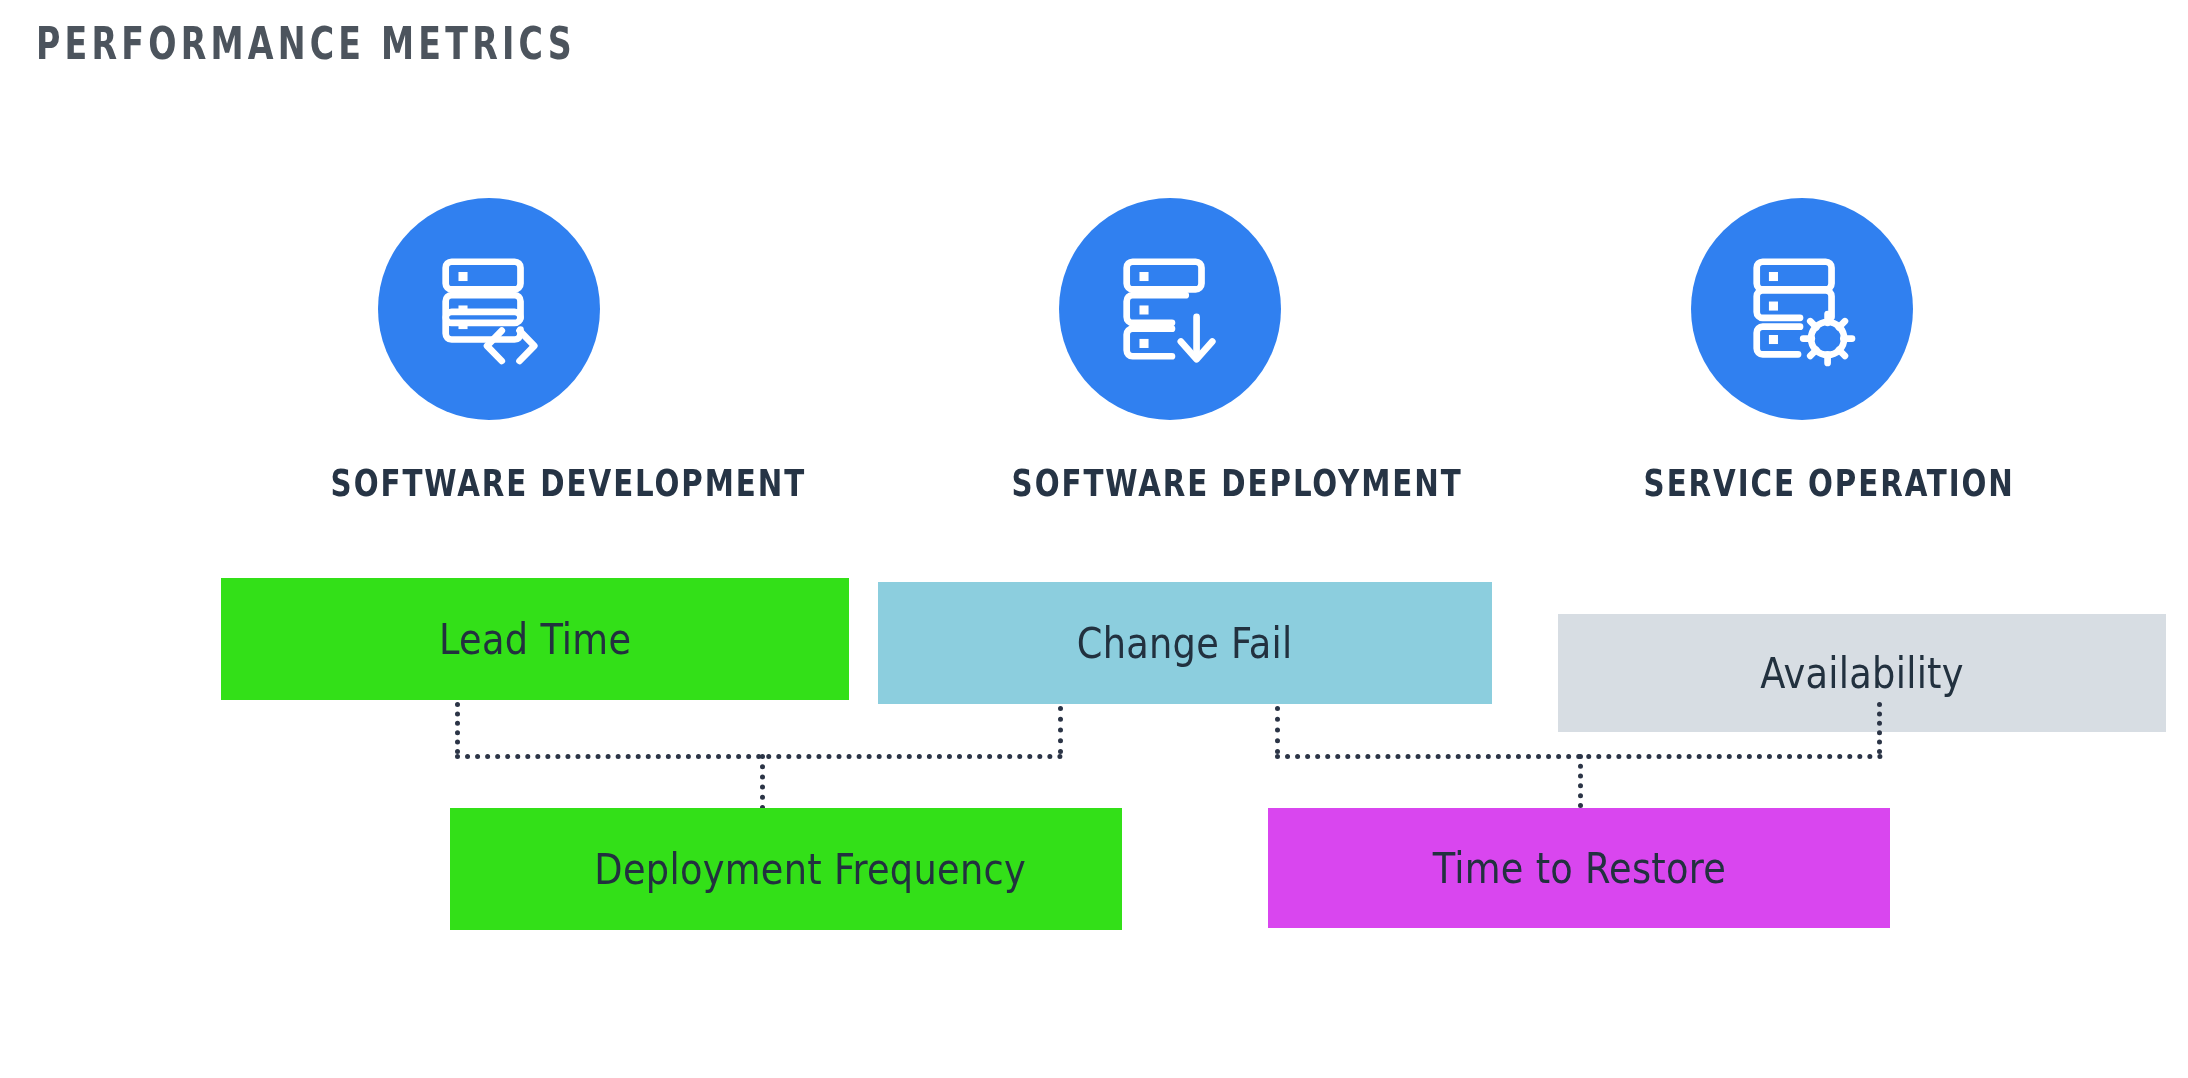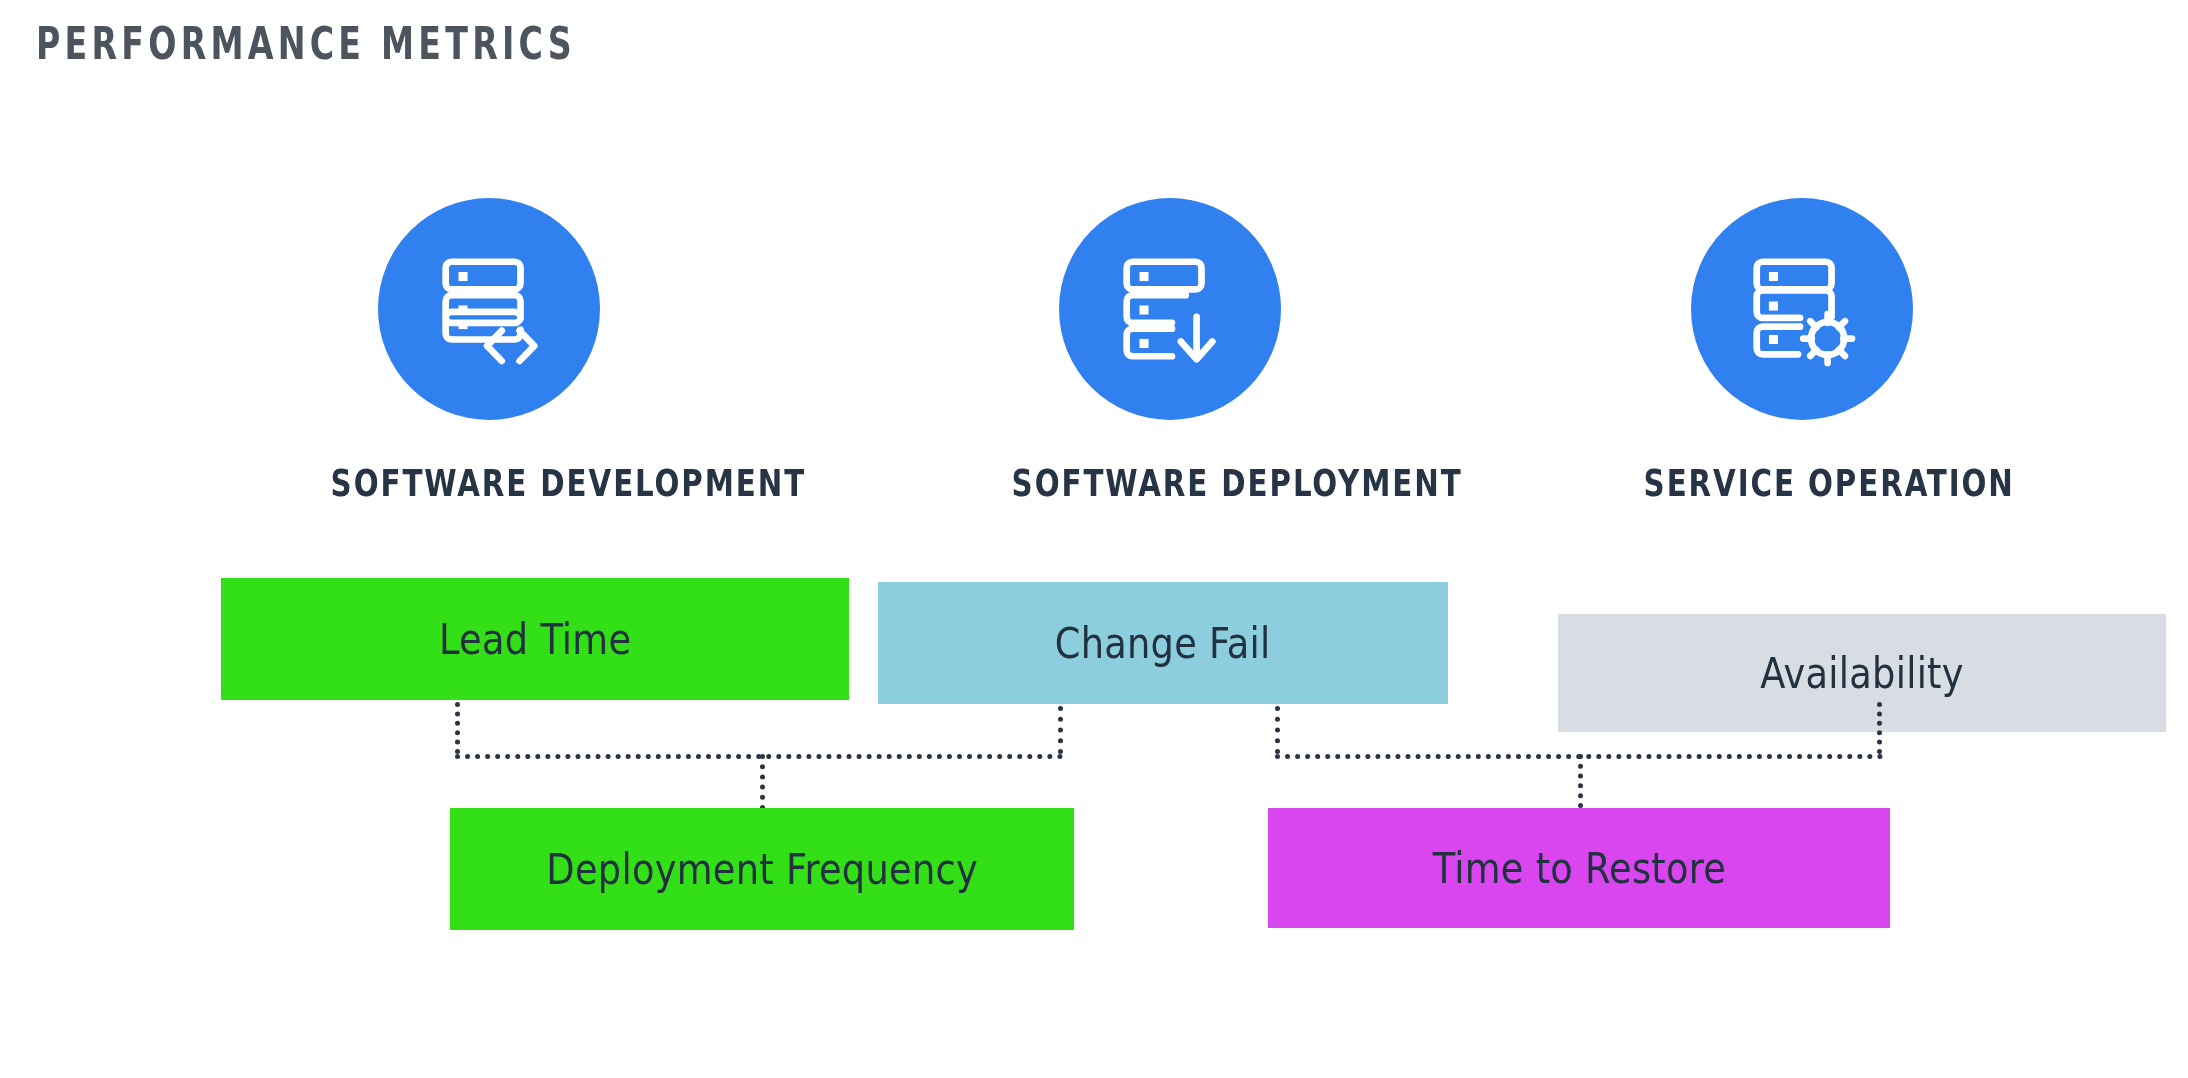--- a/index.html
+++ b/index.html
@@ -75,21 +75,21 @@
     justify-content: center;
     color: #22313f;
     font-family: "DejaVu Sans Condensed", "Liberation Sans Narrow", "Liberation Sans", sans-serif;
     font-size: 43px;
     font-weight: 400;
     letter-spacing: 0.3px;
   }
   .bar span { transform: scaleX(0.95); display:block; white-space: nowrap; }
 
   .bar-lead-time            { left: 185px;  top: 578px; width: 628px; height: 122px; margin-left: 36px; }
-  .bar-change-fail          { left: 878px;  top: 582px; width: 570px; height: 122px; }
+  .bar-change-fail          { left: 878px;  top: 582px; width: 614px; height: 122px; }
   .bar-availability         { left: 1558px; top: 582px; width: 608px; height: 118px; }
   .bar-deployment-frequency { left: 450px;  top: 808px; width: 624px; height: 122px; }
   .bar-time-to-restore      { left: 1268px; top: 808px; width: 622px; height: 120px; }
 
   
   .dot-v {
     position: absolute;
     width: 0;
     border-left: 5px dotted #2b3446;
   }
@@ -184,21 +184,21 @@
   <div class="dot-v dv-lead"></div>
   <div class="dot-v dv-change"></div>
   <div class="dot-h dh-left"></div>
   <div class="dot-v dv-deploy"></div>
 
   <div class="dot-v dv-change2"></div>
   <div class="dot-v dv-avail"></div>
   <div class="dot-h dh-right"></div>
   <div class="dot-v dv-restore"></div>
 
-  <div class="bar bar-deployment-frequency" style="background:#33e018;">
+  <div class="bar bar-deployment-frequency" style="background:#33e018;padding-left:48px;">
     <span>Deployment Frequency</span>
   </div>
   <div class="bar bar-time-to-restore" style="background:#d946ef;">
     <span>Time to Restore</span>
   </div>
 
   <div class="bracket">
     
     
     

